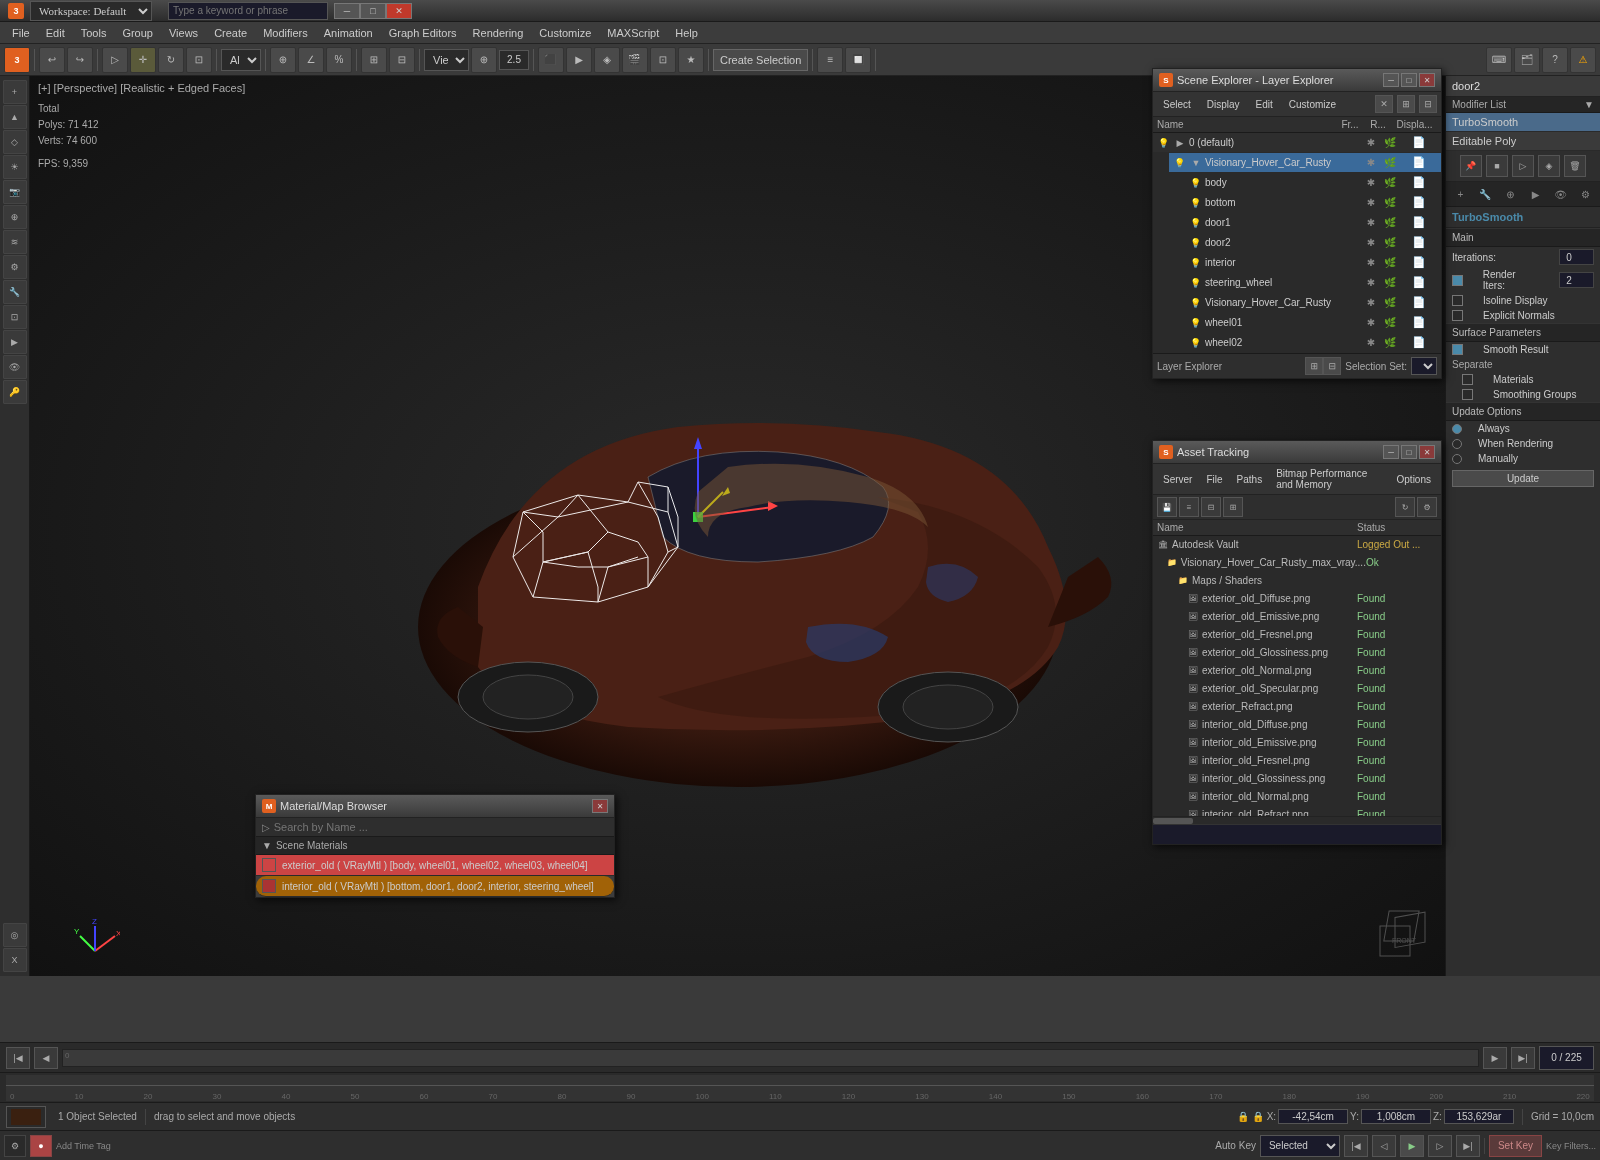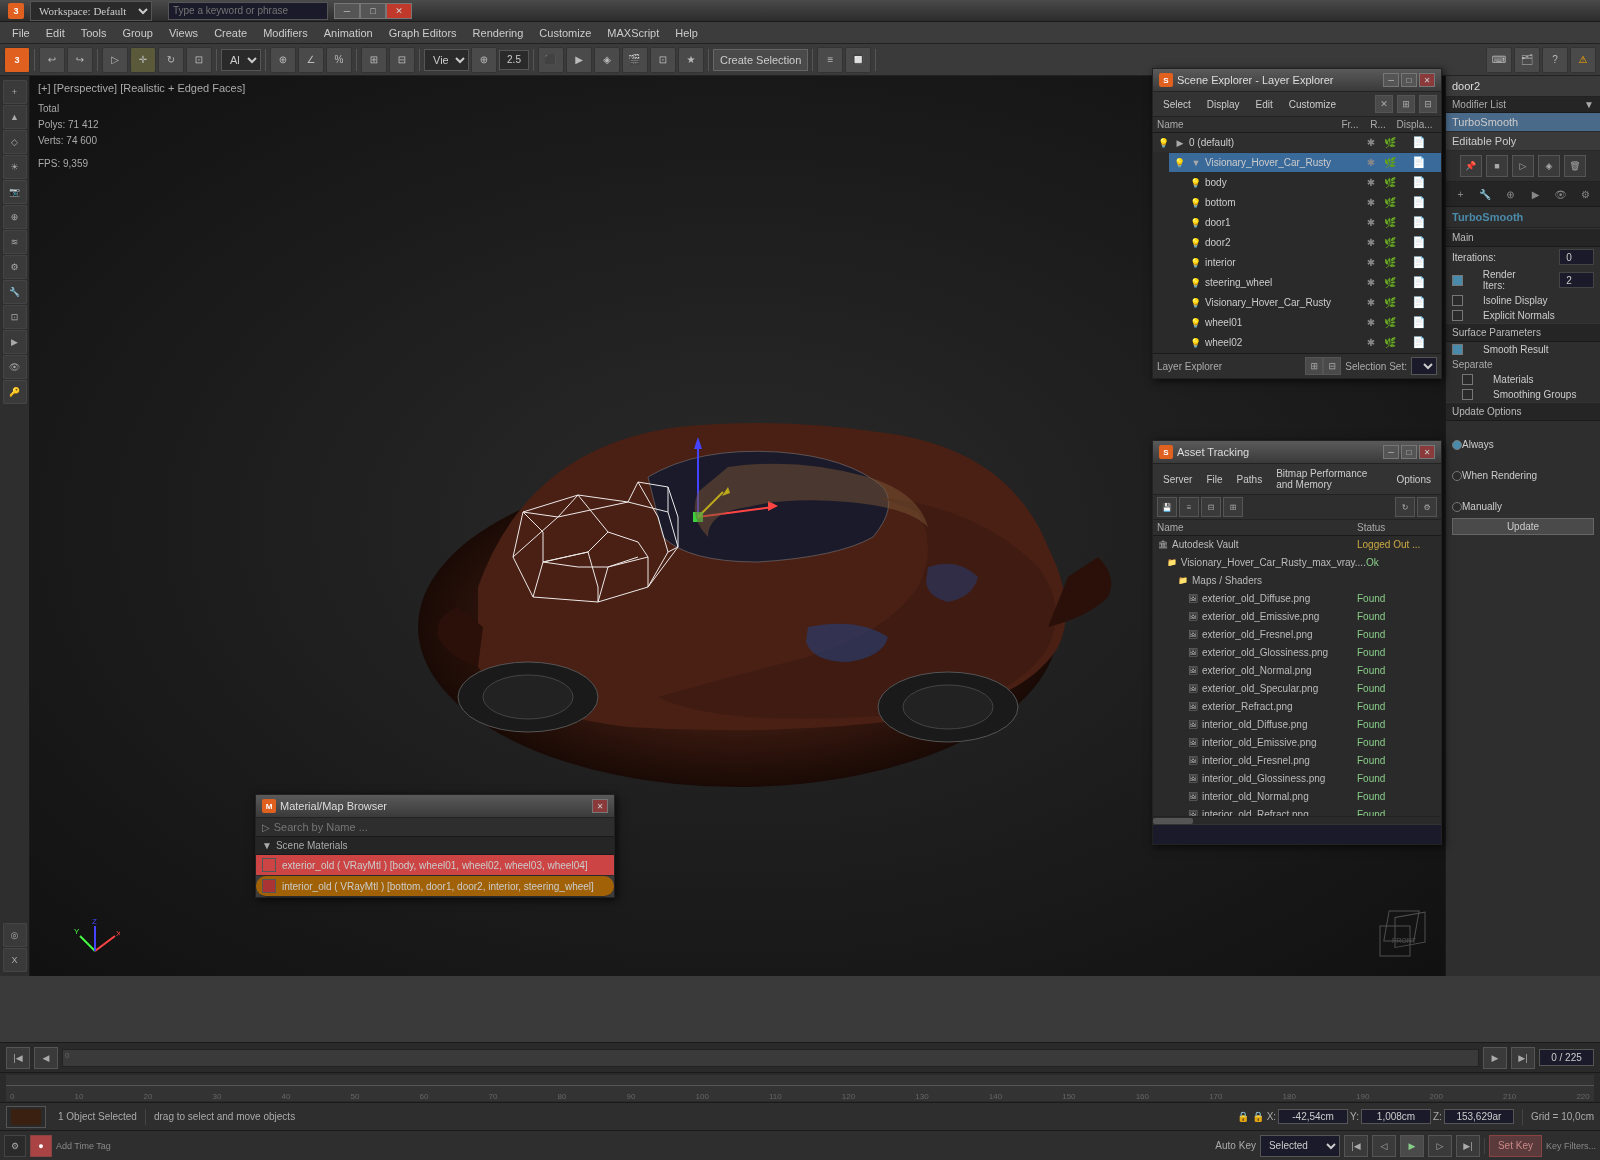--- a/index.html
+++ b/index.html
@@ -238,22 +238,22 @@
     .section-header {
       background: #252525;
       padding: 3px 6px;
       font-size: 10px;
       color: #bbb;
       border-bottom: 1px solid #1a1a1a;
       border-top: 1px solid #333;
     }
 
     .radio-row {
-      display: flex; align-items: center; gap: 0;
-      padding: 2px 6px; font-size: 10px; margin-top: 16px;
+      display: flex; align-items: center; gap: 16px;
+      padding: 2px 6px; font-size: 10px;
     }
     .radio { width: 10px; height: 10px; border-radius: 50%; border: 1px solid #777; background: #2a2a2a; cursor: pointer; }
     .radio.selected { background: #4a8aaa; }
 
     .update-btn {
       margin: 4px 6px;
       padding: 2px 8px;
       background: #4a4a4a;
       border: 1px solid #666;
       color: #ccc; font-size: 10px;
@@ -1151,21 +1151,21 @@
   <div id="timeline-scrubber" style="flex:1; position:relative; background:#3a3a3a; border:1px solid #222; height:18px;">
     <div style="position:absolute; top:0; left:0; right:0; bottom:0; display:flex; align-items:flex-end;">
 
       <div style="position:absolute; top:0; left:0; font-size:8px; color:#666; padding:1px 2px;">0</div>
     </div>
   </div>
 
   <div class="anim-btn">▶</div>
   <div class="anim-btn">▶|</div>
 
-  <div style="background:#1a1a2a; border:1px solid #555; height:17px; min-width:55px; display:flex; align-items:center; justify-content:center; font-size:10px; color:#ccc;">0 / 225</div>
+  <div style="background:#1a1a2a; border:1px solid #555; height:24px; min-width:55px; display:flex; align-items:center; justify-content:center; font-size:10px; color:#ccc;">0 / 225</div>
 </div>
 
 <div id="anim-controls" style="position:absolute; bottom:58px; left:0; right:0;">
 
   <div style="flex:1; background:#333; height:26px; position:relative; display:flex; align-items:center; overflow:hidden;">
     <div style="position:absolute; left:0; right:0; top:10px; height:1px; background:#555;"></div>
 
     <div style="position:absolute; left:0; top:0; right:0; bottom:0; display:flex; justify-content:space-between; padding:0 4px; align-items:flex-end; font-size:8px; color:#666;">
       <span>0</span>
       <span>10</span>

